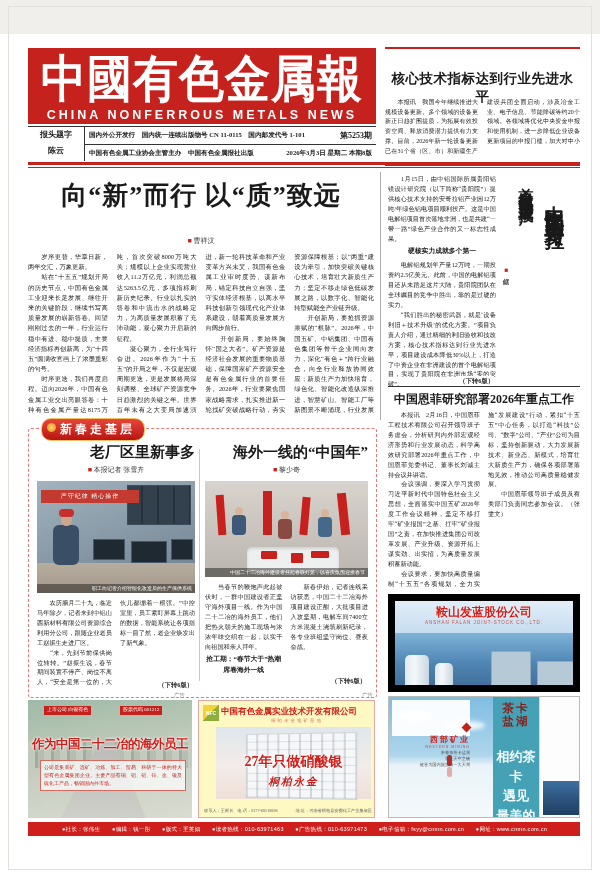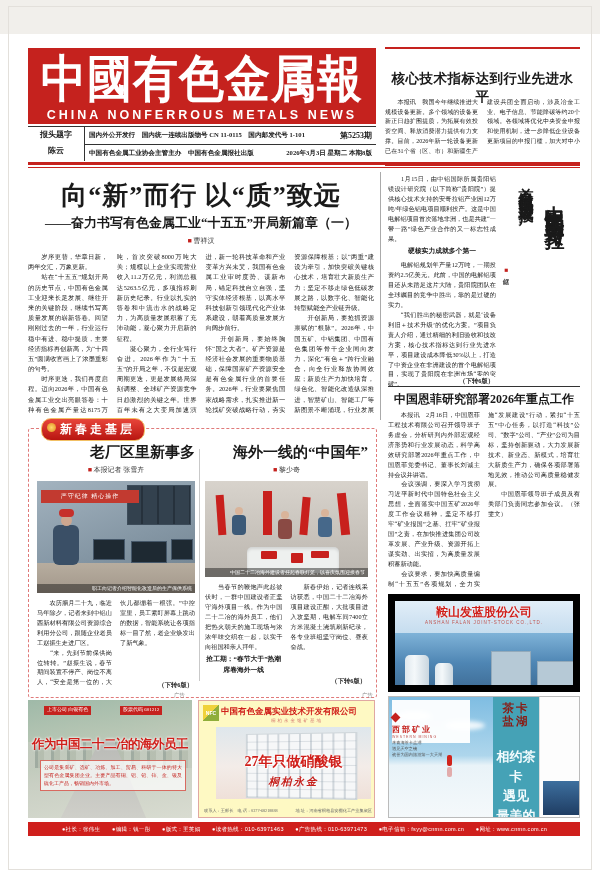--- a/index.html
+++ b/index.html
@@ -139,21 +139,21 @@
               color:#666;font-size:4.2px;line-height:1.5;}
 
   
   .chaka{left:388px;top:696px;width:192px;height:122px;border:1px solid #bbb;background:#fff;}
   .ck-photo{position:absolute;left:0;top:0;width:104px;height:122px;
             background:linear-gradient(#7fbde2,#aed6ec 48%,#e9f3f8 56%,#f5f9fb);}
   .cloud{position:absolute;background:#fff;border-radius:50%;filter:blur(2px);opacity:.85;}
   .ck-fig{position:absolute;left:58px;top:58px;width:5px;height:11px;background:#d0241c;border-radius:2px;}
   .ck-ref{position:absolute;left:58px;top:70px;width:5px;height:10px;background:#d0241c;border-radius:2px;opacity:.35;
           transform:scaleY(-1);}
-  .ck-logo{position:absolute;left:3px;top:3px;width:78px;height:43px;background:rgba(255,255,255,.95);text-align:left;padding-top:8px;box-sizing:border-box;}
+  .ck-logo{position:absolute;left:3px;top:3px;width:78px;height:36px;background:rgba(255,255,255,.95);text-align:right;padding-top:18px;box-sizing:border-box;}
   .ck-dia{display:inline-block;width:7px;height:7px;background:#c5221e;transform:rotate(45deg);margin-bottom:1px;}
   .ck-logo-cn{color:#c5221e;font-weight:bold;font-size:8px;letter-spacing:2px;line-height:1.1;}
   .ck-logo-en{color:#c0534e;font-size:3.5px;letter-spacing:1px;font-family:"Liberation Sans",sans-serif;}
   .ck-logo-lines{color:#555;font-size:4.2px;line-height:1.45;white-space:pre-wrap;margin-top:1px;}
   .ck-panel{position:absolute;left:104px;top:0;width:46px;height:122px;background:#45a2b6;text-align:center;box-sizing:border-box;padding-top:5px;}
   .ck-title{color:#8b1a12;font-weight:bold;font-size:11.5px;line-height:1.15;letter-spacing:2px;white-space:pre-wrap;}
   .ck-slogan{color:#f2fbfd;font-weight:bold;font-size:13px;line-height:1.5;margin-top:20px;white-space:pre-wrap;font-family:Liberation Mono, monospace;}
   .ck-thumb{width:38px;height:13px;margin:3px auto 0;background:linear-gradient(#9cc9e6,#e8f2f7 60%,#f7fafb);box-shadow:0 0 0 1px #d6e4ea;}
   .ck-right{position:absolute;left:150px;top:0;width:42px;height:122px;background:#fdfdfd;border-left:1px solid #ddd;}
   .ck-rthumb{position:absolute;left:3px;bottom:4px;width:36px;height:34px;background:linear-gradient(#3d6f9e,#1f3d63);}
@@ -193,21 +193,20 @@
     </div>
   </div>
   <div class="dbl-rule"></div>
 
   <div class="rule-red" style="left:385px;top:47px;width:195px;height:2px;"></div>
   <div class="tr-head">核心技术指标达到行业先进水平</div>
   <div class="tr-body">　　本报讯　我国今年继续推进大规模设备更新。多个领域的设备更新正日趋扩围提质，为拓展有效投资空间、释放消费潜力提供有力支撑。目前，2026年新一轮设备更新已在31个省（区、市）和新疆生产建设兵团全面启动，涉及冶金工业、电子信息、节能降碳等约20个领域。各领域将优化中央资金申报和使用机制，进一步降低企业设备更新项目的申报门槛，加大对中小企业设备更新的支持力度，扩大政策覆盖面。（木子）</div>
   <div class="rule-red" style="left:385px;top:164px;width:195px;height:2px;"></div>
 
   <div class="lead-head">向“新”而行  以“质”致远</div>
-  <div class="lead-sub">——奋力书写有色金属工业“十五五”开局新篇章（一）</div>
   <div class="lead-by byline"><b>■</b> <span>曹祥汉</span></div>
   <div class="lead-body">　　岁序更替，华章日新，两年交汇，万象更新。
 　　站在“十五五”规划开局的历史节点，中国有色金属工业迎来长足发展、继往开来的关键阶段，继续书写高质量发展的崭新答卷。回望刚刚过去的一年，行业运行稳中有进、稳中提质，主要经济指标再创新高，为“十四五”圆满收官画上了浓墨重彩的句号。
 　　时序更迭，我们再度启程。迈向2026年，中国有色金属工业交出亮眼答卷：十种有色金属产量达8175万吨，首次突破8000万吨大关；规模以上企业实现营业收入11.2万亿元，利润总额达5263.5亿元，多项指标刷新历史纪录。行业以扎实的答卷和中流击水的战略定力，为高质量发展积蓄了充沛动能，凝心聚力开启新的征程。
 　　凝心聚力，全行业笃行奋进。2026年作为“十五五”的开局之年，不仅是宏观周期更迭，更是发展格局深刻调整、全球矿产资源竞争日趋激烈的关键之年。世界百年未有之大变局加速演进，新一轮科技革命和产业变革方兴未艾，我国有色金属工业审时度势、谋新布局，锚定科技自立自强，坚守实体经济根基，以高水平科技创新引领现代化产业体系建设，朝着高质量发展方向阔步前行。
 　　开创新局，要始终胸怀“国之大者”。矿产资源是经济社会发展的重要物质基础，保障国家矿产资源安全是有色金属行业的首要任务。2026年，行业要聚焦国家战略需求，扎实推进新一轮找矿突破战略行动，夯实资源保障根基；以“两重”建设为牵引，加快突破关键核心技术，培育壮大新质生产力；坚定不移走绿色低碳发展之路，以数字化、智能化转型赋能全产业链升级。
 　　开创新局，要抢抓资源禀赋的“根脉”。2026年，中国五矿、中铝集团、中国有色集团等骨干企业同向发力，深化“有色＋”跨行业融合，向全行业释放协同效应；新质生产力加快培育，绿色化、智能化改造纵深推进，智慧矿山、智能工厂等新图景不断涌现，行业发展的“含金量”“含绿量”持续提升，奋力书写有色金属工业现代化建设的新篇章。</div>
   <div class="vdiv" style="left:380px;top:172px;height:248px;"></div>
 
   <div class="alu-body">

